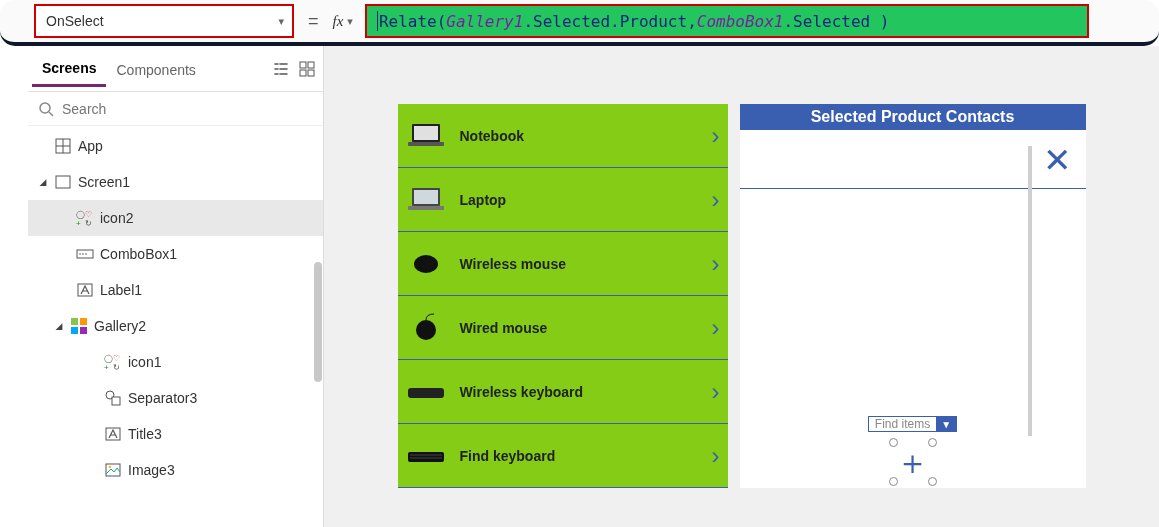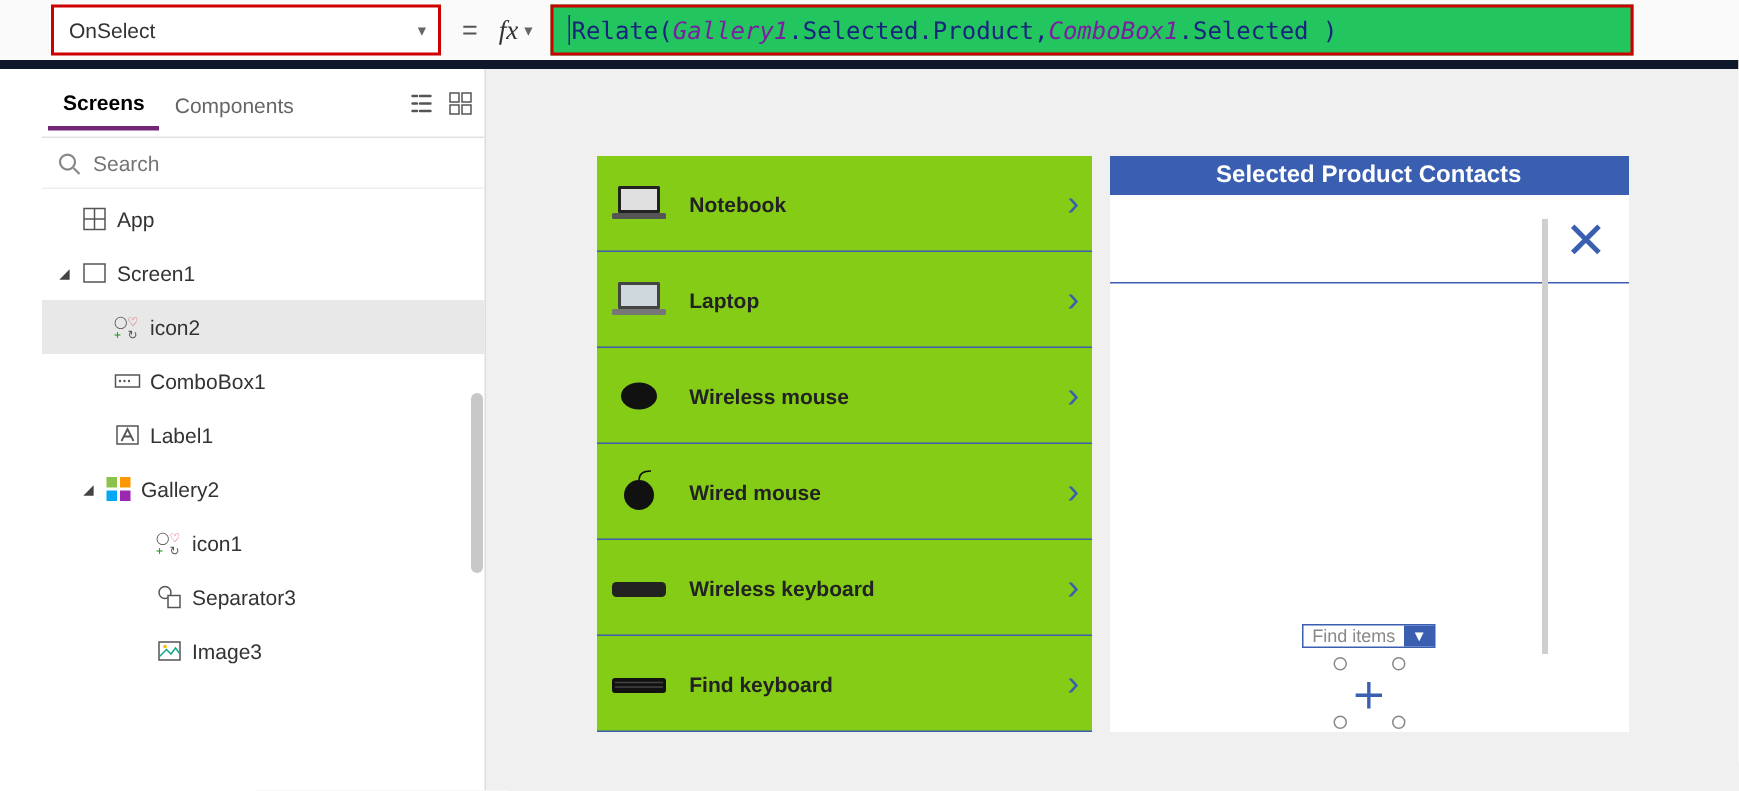--- a/index.html
+++ b/index.html
@@ -1,23 +1,23 @@
 <!DOCTYPE html>
 <html><head>
 <meta charset="utf-8">
 <style>
   * { box-sizing: border-box; margin: 0; padding: 0; }
   body { font-family: "Segoe UI", Arial, sans-serif; font-size: 14px; color: #333; background: #fff; width: 1159px; height: 527px; overflow: hidden; }
   
   
-  .top-bar { display: flex; align-items: center; height: 46px; border-bottom: 6px solid #0f172a; padding: 0 10px; background: #fafafa; }
+  .top-bar { display: flex; align-items: center; height: 46px; border-bottom: 4px solid #0f172a; padding: 0 10px; background: #fafafa; border-radius: 15px; }
   .property-dd { border: 2px solid #c00; background: #fff; height: 34px; width: 260px; margin-left: 24px; display: flex; align-items: center; padding: 0 10px; position: relative; }
   .property-dd .chev { position: absolute; right: 8px; color: #666; font-size: 11px; }
   .equals { margin: 0 14px; font-size: 18px; color: #555; }
-  .fx-btn { font-style: italic; font-family: "Times New Roman", serif; font-size: 18px; color: #333; margin-right: 4px; text-align: center; }
+  .fx-btn { font-style: italic; font-family: "Times New Roman", serif; font-size: 15px; color: #333; margin-right: 4px; text-align: center; }
   .fx-chev { color: #666; font-size: 11px; margin-right: 12px; }
   .formula-box { border: 2px solid #c00; background: #22c55e; height: 34px; flex: 1; display: flex; align-items: center; padding: 0 10px; font-family: Consolas, monospace; font-size: 16px; margin-right: 60px; }
   .tok-fn { color: #1a237e; }
   .tok-obj { color: #7b1fa2; font-style: italic; }
   .tok-plain { color: #1a237e; }
   .tok-op { color: #1a237e; }
   .formula-cursor { display:inline-block; width:1px; height:20px; background:#1a237e; margin-right:1px; vertical-align: middle;}
   
   
   .main { display: flex; height: calc(527px - 46px); padding-left: 28px; }
@@ -208,20 +208,29 @@
       <div class="tree-row depth3">
         <span class="icon">
           <svg width="18" height="18">
               <circle cx="6" cy="6" r="4" stroke="#555" fill="none"></circle>
               <rect x="8" y="8" width="8" height="8" stroke="#555" fill="#fff"></rect>
             </svg>
         </span>
         <span>Separator3</span>
       </div>
 
+      <div class="tree-row depth3">
+        <span class="icon">
+          <svg width="18" height="18">
+              <rect x="2" y="3" width="14" height="12" stroke="#555" fill="none"></rect>
+              <path d="M5 13 L9 5 L13 13 M6.5 10 H11.5" stroke="#555" fill="none" stroke-width="1.2"></path>
+            </svg>
+        </span>
+        <span>Title3</span>
+      </div>
 
       <div class="tree-row depth3">
         <span class="icon">
           <svg width="18" height="18">
               <rect x="2" y="3" width="14" height="12" stroke="#555" fill="none"></rect>
               <path d="M2 13 L7 8 L10 11 L13 7 L16 11" stroke="#1a8" fill="none"></path>
               <circle cx="6" cy="6" r="1.2" fill="#fb0"></circle>
             </svg>
         </span>
         <span>Image3</span>

